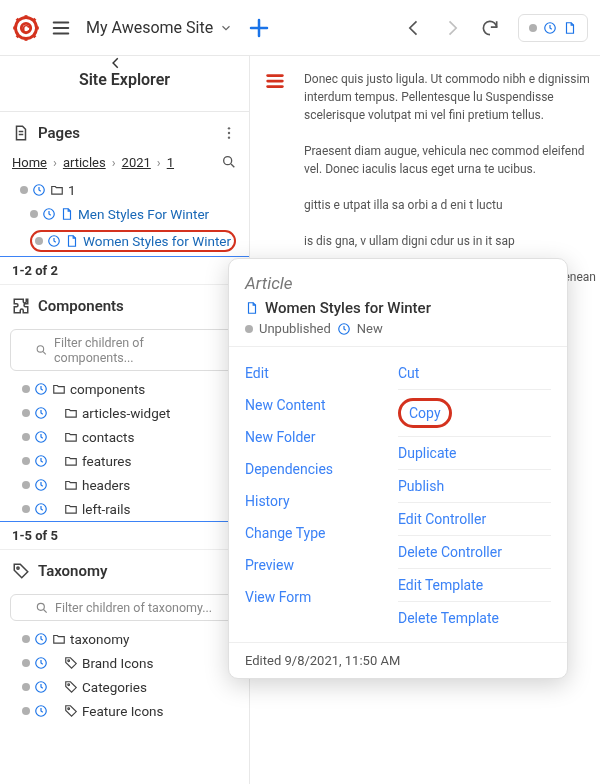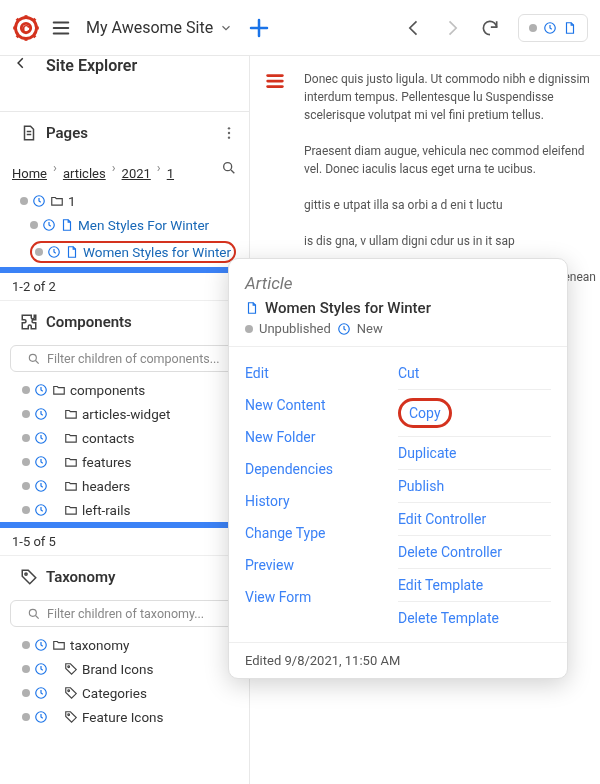--- a/index.html
+++ b/index.html
@@ -50,57 +50,57 @@
 .main {
   display: flex;
   height: calc(784px - 56px);
 }
 .sidebar {
   width: 250px;
   border-right: 1px solid #e8e8e8;
   overflow: hidden;
 }
 .side-header {
-  display:flex; height:56px; padding: 0 14px; border-bottom:1px solid #e8e8e8;
-  font-size:16px; font-weight:600; color:#333;
+  display:flex; align-items:center; height:56px; padding: 0 14px; border-bottom:1px solid #e8e8e8;
+  font-size:16px; font-weight:600; color:#333;flex-direction:column;
 }
 .side-header .back { margin-right:18px; }
 
 .section-head {
-  display:flex; align-items:center; padding: 12px 12px 8px 20px;
+  display:flex; align-items:center; padding: 12px 12px 8px 12px;
   font-weight:600; font-size:15px; color:#333;
 }
 .section-head .head-icon { margin-right:8px; color:#555; }
 .section-head .ellipsis { margin-left:auto; color:#666; }
 
 .breadcrumb {
   display:flex; align-items:center; gap:6px; padding:4px 12px 8px 12px;
   font-size:13px; color:#2c2c2c;
 }
-.breadcrumb .crumb { text-decoration: underline; cursor:pointer;margin-top:12px; }
+.breadcrumb .crumb { text-decoration: underline; cursor:pointer; }
 .breadcrumb .sep { color:#888; }
 .breadcrumb .search-ic { margin-left:auto; color:#555; }
 
 .tree-item {
   display:flex; align-items:center; padding:4px 12px; font-size:13.5px; color:#333; cursor:pointer;
   white-space:nowrap;
 }
 .tree-item.indent-1 { padding-left:20px; }
 .tree-item.indent-2 { padding-left:30px; }
 .tree-item.blue-text { color:#1868b7; }
 .red-ring {
   border:2.5px solid #d4321e; border-radius:20px; padding:1px 3px;
 }
 .counter {
-  padding:6px 12px; font-size:13px; color:#333; border-top:6px solid #3b82f6; border-bottom:1px solid #eee;
+  padding:6px 12px; font-size:13px; color:#333; border-top:1px solid #3b82f6; border-bottom:1px solid #eee;font-weight:bold;
 }
 .components-icon { margin-right:8px; }
 .filter-box {
   margin: 6px 10px; border:1px solid #ddd; border-radius:6px; display:flex; align-items:center;
-  padding:5px 16px; font-size:12.5px; color:#888;
+  padding:5px 24px; font-size:12.5px; color:#888;
 }
 .comp-item {
   display:flex; align-items:center; padding:4px 12px 4px 22px; font-size:13.5px; color:#333;
 }
 .content {
   flex:1; padding:14px 0 14px 14px; position:relative; overflow:hidden;
 }
 .hamburger-red {
   display:inline-block; margin-right:14px; vertical-align:top;
 }

